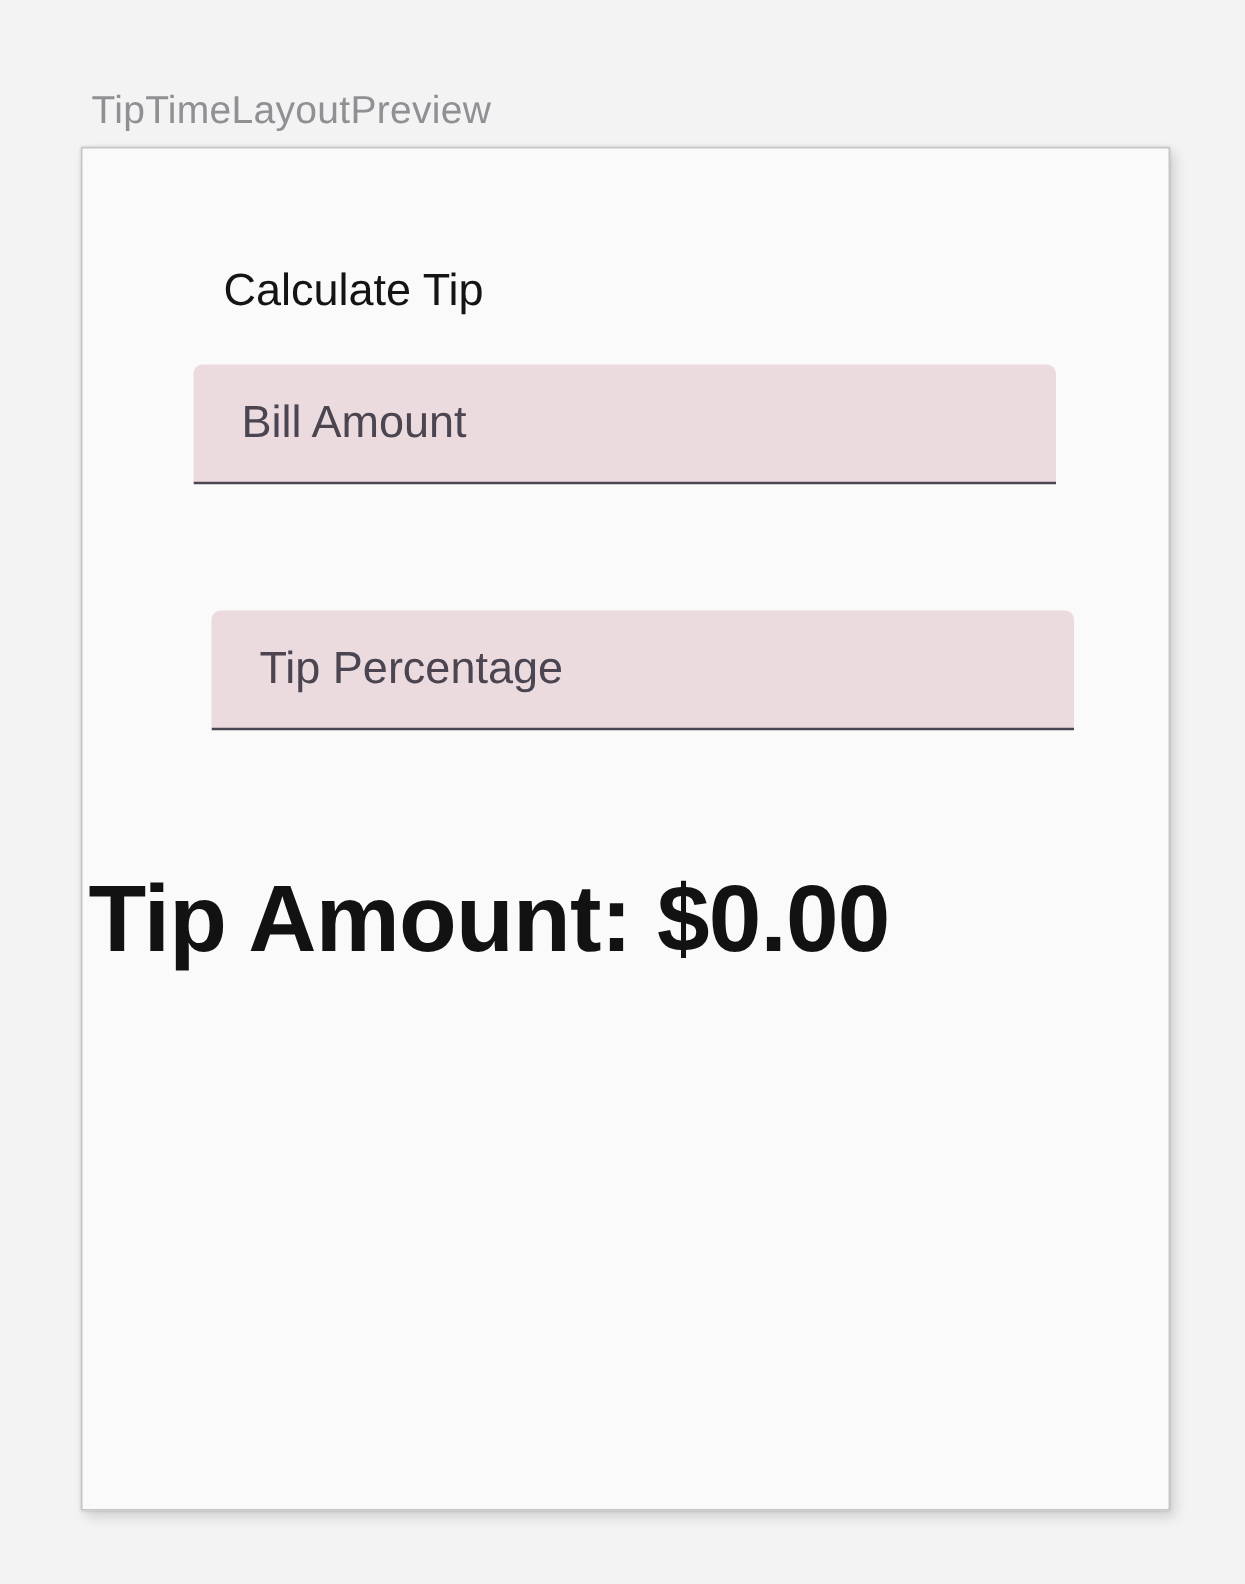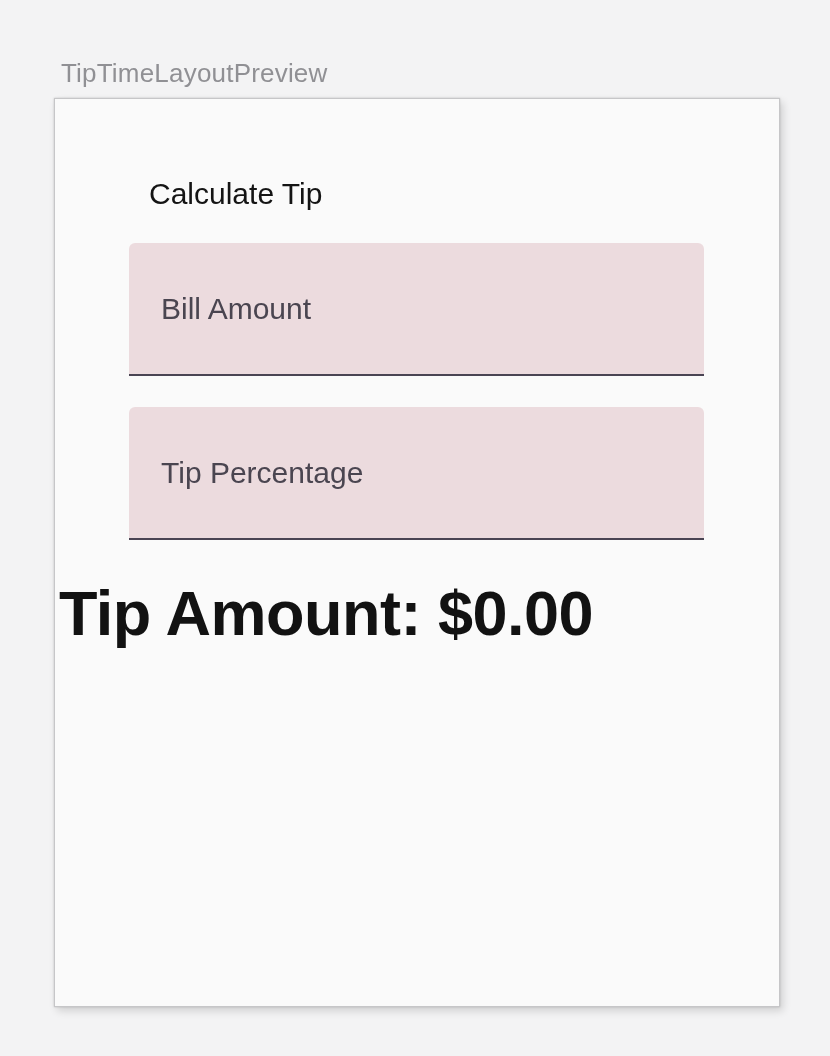--- a/index.html
+++ b/index.html
@@ -35,37 +35,37 @@
     left: 74px; top: 73px;
     font-size: 30px;
     line-height: 36px;
     color: #141414;
     white-space: nowrap;
     margin-left: 16px;
   }
   .text-field {
     position: absolute;
     left: 74px;
-    width: 575px; height: 133px;
+    width: 575px; height: 80px;
     background: var(--field_fill, #ecdbde);
     border: none;
     border-bottom: 2px solid var(--field_underline, #4a4453);
     border-radius: 6px 6px 0 0;
     padding: 0 0 0 32px;
     font-family: "Liberation Sans", "DejaVu Sans", sans-serif;
     font-size: 30px;
     color: var(--field_label_color, #4a4550);
     outline: none;
   }
   .text-field::placeholder {
     color: var(--field_label_color, #4a4550);
     opacity: 1;
   }
   .field-bill { top: 144px; }
-  .field-tip  { top: 308px; }
+  .field-tip  { top: 308px; margin-left: 12px; }
   .tip-result {
     position: absolute;
     left: 0; top: 474px;
     width: 100%;
     text-align: left;
     font-size: 63px;
     font-weight: bold;
     line-height: 72px;
     color: #121212;
     letter-spacing: -0.5px;

